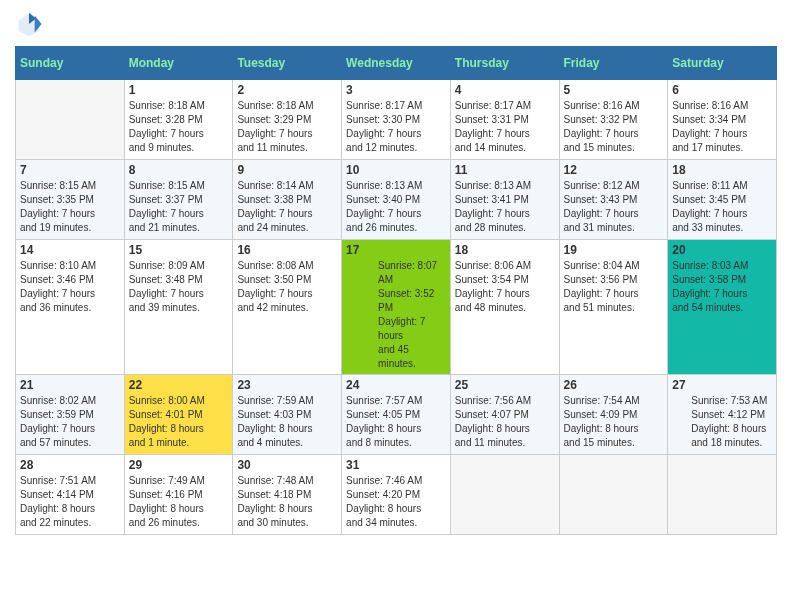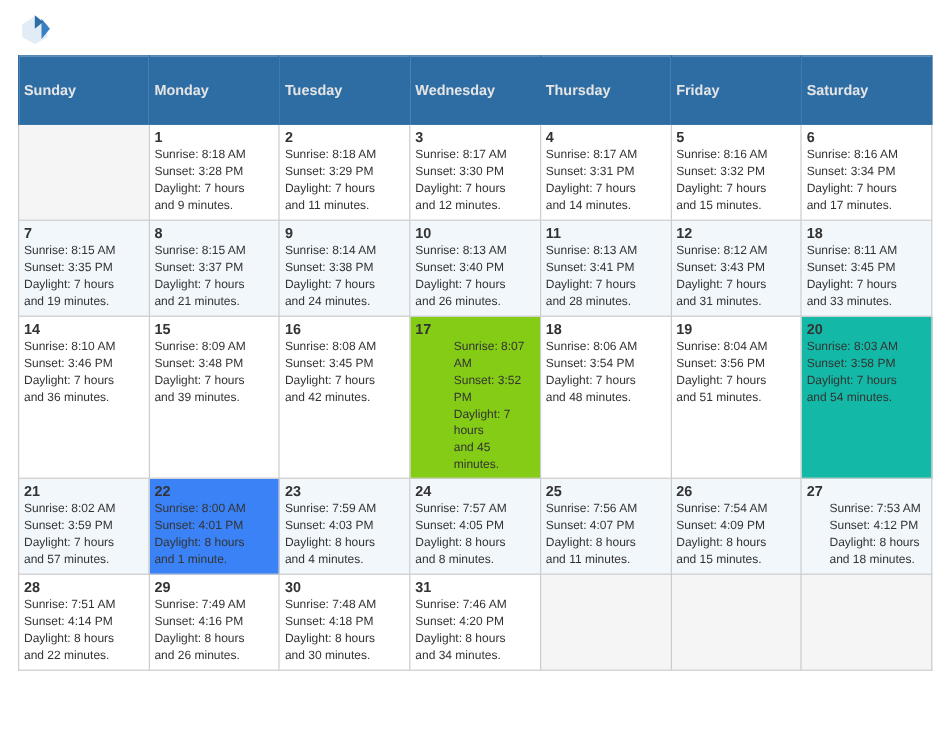--- a/index.html
+++ b/index.html
@@ -37,24 +37,24 @@
       font-size: 14px;
       color: #555;
     }
     table {
       width: 100%;
       border-collapse: collapse;
       table-layout: fixed;
     }
     th {
       background-color: #2e6da4;
-      color: #e5e5e5;
+      color: #86efac;
       font-size: 12px;
       font-weight: bold;
-      padding: 21px 4px;
+      padding: 9px 4px;
       text-align: left;
       border: 1px solid #2e6da4;
     }
     td {
       border: 1px solid #ccc;
       vertical-align: top;
       padding: 3px 4px;
       font-size: 10px;
       color: #333;
       height: 80px;
@@ -222,21 +222,21 @@
         <td style="background: rgb(255, 255, 255);">
           <span class="day-number">15</span>
           <div class="day-info" style="white-space: pre-line;">Sunrise: 8:09 AM
 Sunset: 3:48 PM
 Daylight: 7 hours
 and 39 minutes.</div>
         </td>
         <td style="background: rgb(255, 255, 255);">
           <span class="day-number">16</span>
           <div class="day-info" style="white-space: pre-line;">Sunrise: 8:08 AM
-Sunset: 3:45 PM
+Sunset: 3:50 PM
 Daylight: 7 hours
 and 42 minutes.</div>
         </td>
         <td style="background: #84cc16;">
           <span class="day-number">17</span>
           <div class="day-info" style="white-space: pre-line; margin-left: 32px;">Sunrise: 8:07 AM
 Sunset: 3:52 PM
 Daylight: 7 hours
 and 45 minutes.</div>
         </td>
@@ -263,21 +263,21 @@
         </td>
       </tr>
       <tr>
         <td style="background: rgb(242, 247, 252);">
           <span class="day-number">21</span>
           <div class="day-info" style="white-space: pre-line;">Sunrise: 8:02 AM
 Sunset: 3:59 PM
 Daylight: 7 hours
 and 57 minutes.</div>
         </td>
-        <td style="background: #3b82f6;">
+        <td style="background: #fde047;">
           <span class="day-number">22</span>
           <div class="day-info" style="white-space: pre-line;">Sunrise: 8:00 AM
 Sunset: 4:01 PM
 Daylight: 8 hours
 and 1 minute.</div>
         </td>
         <td style="background: rgb(242, 247, 252);">
           <span class="day-number">23</span>
           <div class="day-info" style="white-space: pre-line;">Sunrise: 7:59 AM
 Sunset: 4:03 PM

